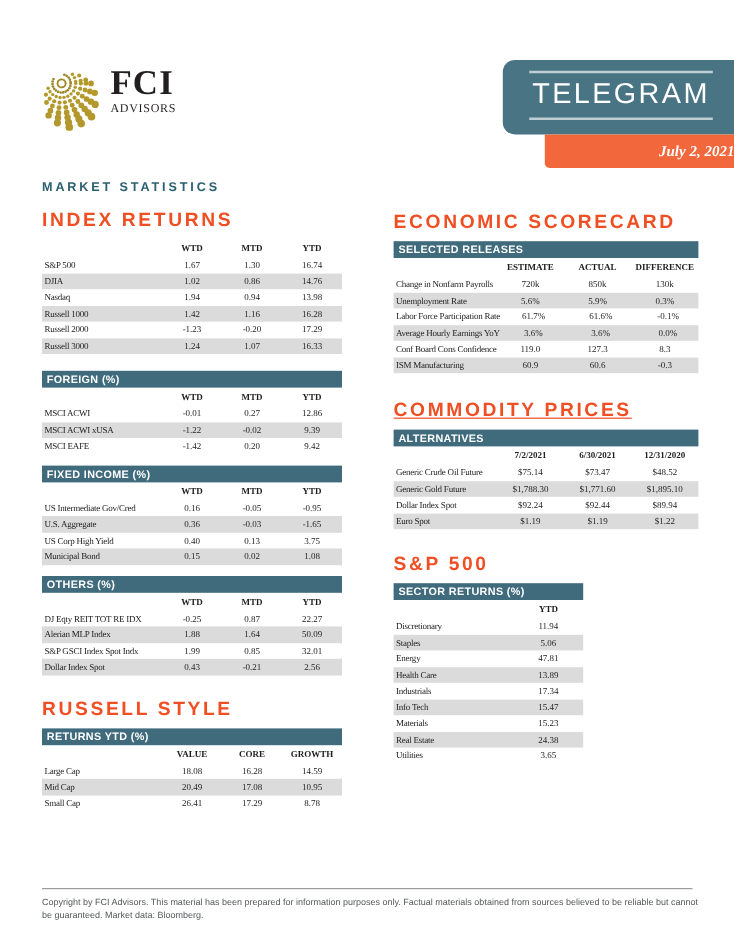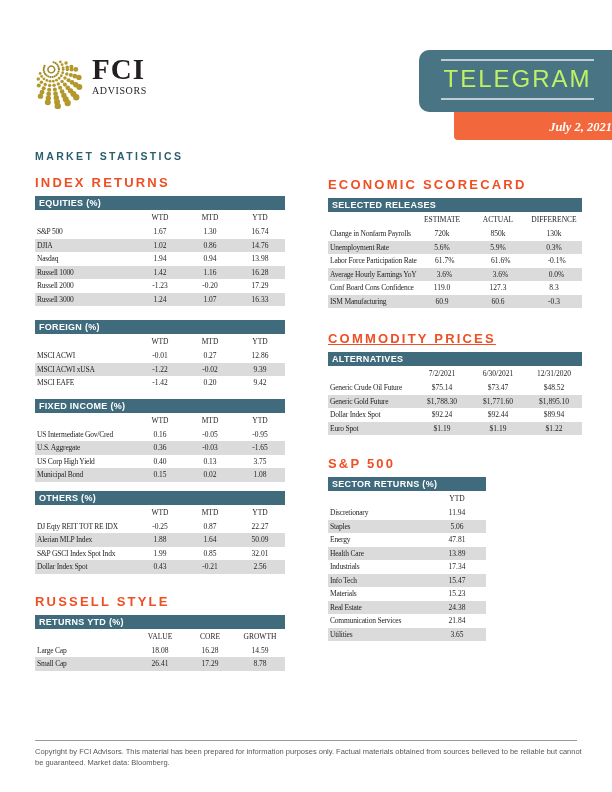--- a/index.html
+++ b/index.html
@@ -10,44 +10,44 @@
   .logo{position:absolute;left:33px;top:55px;display:flex;align-items:flex-start;}
   .logo svg{display:block;}
   .logo-text{margin-left:7px;color:#231f20;font-family:"Liberation Serif",serif;}
   .logo-fci{font-size:29px;font-weight:bold;letter-spacing:1px;line-height:1;}
   .logo-advisors{font-size:10px;letter-spacing:.6px;line-height:1;margin-top:2px;}
 
   .banner{position:absolute;left:419px;top:50px;width:193px;height:62px;
           background:var(--banner_teal);border-radius:10px 0 0 10px;}
   .banner-inner{margin:9px 18px 0 22px;border-top:2px solid rgba(255,255,255,.65);
           border-bottom:2px solid rgba(255,255,255,.65);padding:5px 0 6px 0;text-align:center;}
-  .banner-title{color:#bef264;font-size:24px;letter-spacing:2px;line-height:1.1;}
+  .banner-title{color:#ffffff;font-size:24px;letter-spacing:2px;line-height:1.1;}
 
   .ribbon{position:absolute;left:454px;top:112px;width:192px;height:28px;
           background:var(--ribbon_orange);border-radius:0 0 0 4px;
           text-align:right;line-height:28px;padding-right:0;box-sizing:border-box;}
   .ribbon span{font-family:"Liberation Serif",serif;font-style:italic;font-weight:bold;
           font-size:12.5px;color:#fff;margin-right:34px;}
 
   
   .col-left{position:absolute;left:35px;top:150px;width:250px;}
   .col-right{position:absolute;left:328px;top:177px;width:254px;}
 
   .h-teal{font-size:10.5px;font-weight:bold;letter-spacing:2.4px;color:var(--teal_heading);
           margin:0 0 13px 0;}
-  .h-orange{font-size:13px;font-weight:bold;letter-spacing:2.2px;color:var(--orange_heading);
+  .h-orange{font-size:16px;font-weight:bold;letter-spacing:2.2px;color:var(--orange_heading);
           margin:0 0 6px 0;}
 
   
   .tbl{width:100%;}
   .tbar{background:var(--teal_bar);color:#fff;font-weight:bold;font-size:9px;
         letter-spacing:.3px;height:14px;line-height:14.5px;padding-left:4px;box-sizing:border-box;}
   .trow{display:flex;align-items:center;height:13.5px;line-height:13.5px;
         font-family:"Liberation Serif",serif;font-size:7.5px;color:var(--text_dark);}
-  .thead{height:15px;line-height:15px;font-weight:normal;}
+  .thead{height:15px;line-height:15px;font-weight:bold;}
   .tlabel{flex:1;white-space:nowrap;overflow:visible;padding-left:2px;letter-spacing:-.2px;}
   .tcol{width:50px;text-align:center;flex-shrink:0;}
   .tbody .trow:nth-child(even){background:var(--row_alt);}
 
   .col-right .tcol{width:56px;}
   .tbl-sector{width:158px;}
   .tbl-sector .tcol{width:58px;}
 
   
   .col-left  [data-table="tables.foreign"]{margin-top:14px;}
@@ -185,21 +185,20 @@
 
   <div class="ribbon">
     <span>July 2, 2021</span>
   </div>
 
   <div class="col-left">
     <div class="h-teal">MARKET STATISTICS</div>
     <div class="h-orange">INDEX RETURNS</div>
 
     <div class="tbl" data-table="tables.equities">
-        <div class="tbar">EQUITIES (%)</div>
         <div class="trow thead">
           <div class="tlabel"></div>
           <div class="tcol">WTD</div>
           <div class="tcol">MTD</div>
           <div class="tcol">YTD</div>
         </div>
         <div class="tbody">
           <div class="trow">
             <div class="tlabel">S&amp;P 500</div>
             <div class="tcol">1.67</div>
@@ -348,20 +347,26 @@
           <div class="tcol">GROWTH</div>
         </div>
         <div class="tbody">
           <div class="trow">
             <div class="tlabel">Large Cap</div>
             <div class="tcol">18.08</div>
             <div class="tcol">16.28</div>
             <div class="tcol">14.59</div>
           </div>
           <div class="trow">
+            <div class="tlabel">Mid Cap</div>
+            <div class="tcol">20.49</div>
+            <div class="tcol">17.08</div>
+            <div class="tcol">10.95</div>
+          </div>
+          <div class="trow">
             <div class="tlabel">Small Cap</div>
             <div class="tcol">26.41</div>
             <div class="tcol">17.29</div>
             <div class="tcol">8.78</div>
           </div>
         </div>
       </div>
   </div>
 
   <div class="col-right">
@@ -485,24 +490,20 @@
           </div>
           <div class="trow">
             <div class="tlabel">Materials</div>
             <div class="tcol">15.23</div>
           </div>
           <div class="trow">
             <div class="tlabel">Real Estate</div>
             <div class="tcol">24.38</div>
           </div>
           <div class="trow">
-            <div class="tlabel">Communication Services</div>
-            <div class="tcol">21.84</div>
-          </div>
-          <div class="trow">
             <div class="tlabel">Utilities</div>
             <div class="tcol">3.65</div>
           </div>
         </div>
       </div>
   </div>
 
   <div class="footer-rule"></div>
   <p class="footer">Copyright by FCI Advisors. This material has been prepared for information purposes only. Factual materials obtained from sources believed to be reliable but cannot be guaranteed. Market data: Bloomberg.</p>
 

